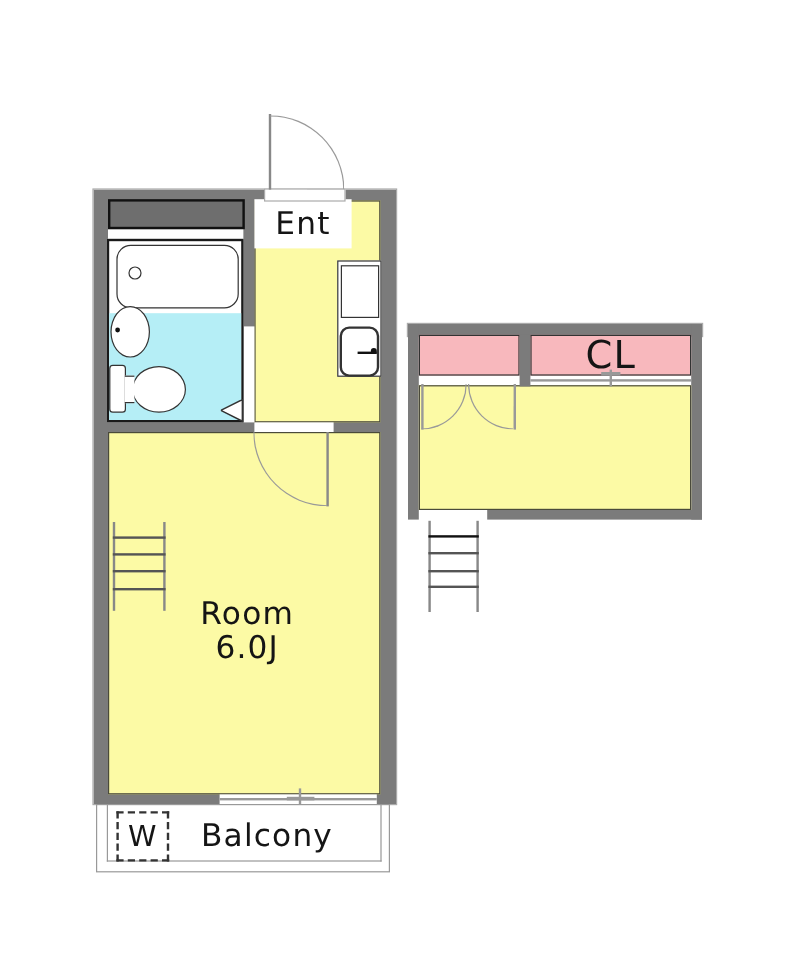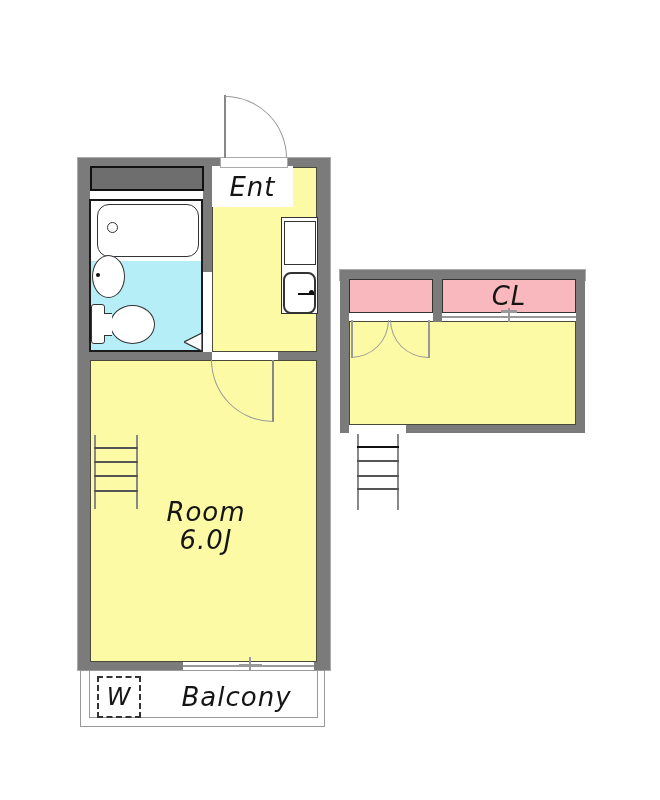--- a/index.html
+++ b/index.html
@@ -5,21 +5,21 @@
   html,body{margin:0;padding:0;background:#fff;}
   #canvas{position:relative;width:660px;height:800px;background:#fff;overflow:hidden;
           font-family:"DejaVu Sans",sans-serif;color:#111;}
   .abs{position:absolute;box-sizing:border-box;}
   .wall{background:var(--wall-gray,#7b7b7b);}
   .floor-y{background:var(--floor-yellow,#fcfaa5);border:1px solid #4a4a3a;}
   .pink{background:var(--closet-pink,#f8b8bd);border:1px solid #333;}
   .white{background:#fff;}
   .fixture{background:#fff;border:1.5px solid #333;}
   .lbl{display:flex;align-items:center;justify-content:center;text-align:right;
-       letter-spacing:1px;color:#151515;font-style:italic;}
+       letter-spacing:1px;color:#151515;}
   .arc{border:0 solid #999;}
   .line{background:#999;}
   .rail{background:#888;}
   .rung{background:#555;}
 </style>
 </head>
 <body>
 
 <div id="canvas">
 
@@ -81,34 +81,34 @@
   <div class="abs white" style="left:183px;top:662px;width:131px;height:8px;"></div>
   <div class="abs line" style="left:183px;top:665px;width:131px;height:1.5px;"></div>
   <div class="abs line" style="left:249px;top:657px;width:1.5px;height:17px;"></div>
   <div class="abs line" style="left:239px;top:664px;width:23px;height:3px;"></div>
 
   <div class="abs white" style="left:80px;top:670px;width:245px;height:57px;border:1px solid #999;"></div>
   <div class="abs" style="left:89px;top:670px;width:229px;height:48px;border-left:1px solid #999;border-right:1px solid #999;border-bottom:1px solid #999;"></div>
   <div class="abs lbl" style="left:97px;top:676px;width:44px;height:42px;border:2px dashed #333;font-size:24px;">
     <span>W</span>
   </div>
-  <div class="abs lbl" style="left:164px;top:682px;width:145px;height:30px;font-size:26px;">
+  <div class="abs lbl" style="left:150px;top:682px;width:145px;height:30px;font-size:26px;">
     <span>Balcony</span>
   </div>
 
   <div class="abs wall" style="left:340px;top:270px;width:245px;height:10px;outline:1px solid #aaa;"></div>
   <div class="abs wall" style="left:340px;top:270px;width:9px;height:163px;"></div>
   <div class="abs wall" style="left:576px;top:270px;width:9px;height:163px;"></div>
   <div class="abs wall" style="left:406px;top:425px;width:179px;height:8px;"></div>
 
   <div class="abs floor-y" style="left:349px;top:321px;width:227px;height:104px;"></div>
 
   <div class="abs pink" style="left:349px;top:279px;width:84px;height:34px;"></div>
   <div class="abs wall" style="left:433px;top:279px;width:9px;height:43px;"></div>
-  <div class="abs pink lbl" style="left:442px;top:279px;width:134px;height:34px;font-size:26px;">
+  <div class="abs pink lbl" style="left:442px;top:279px;width:134px;height:34px;font-size:32px;">
     <span>CL</span>
   </div>
 
   <div class="abs line" style="left:442px;top:316px;width:134px;height:1.5px;"></div>
   <div class="abs line" style="left:508px;top:308px;width:1.5px;height:14px;"></div>
   <div class="abs line" style="left:501px;top:310px;width:16px;height:3px;"></div>
 
   <div class="abs" style="left:351px;top:320px;width:1.5px;height:38px;background:#999;"></div>
   <div class="abs" style="left:428px;top:320px;width:1.5px;height:38px;background:#999;"></div>
   <div class="abs arc" style="left:351px;top:320px;width:38px;height:38px;border-right:1px solid #999;border-bottom:1px solid #999;border-bottom-right-radius:100% 100%;"></div>

